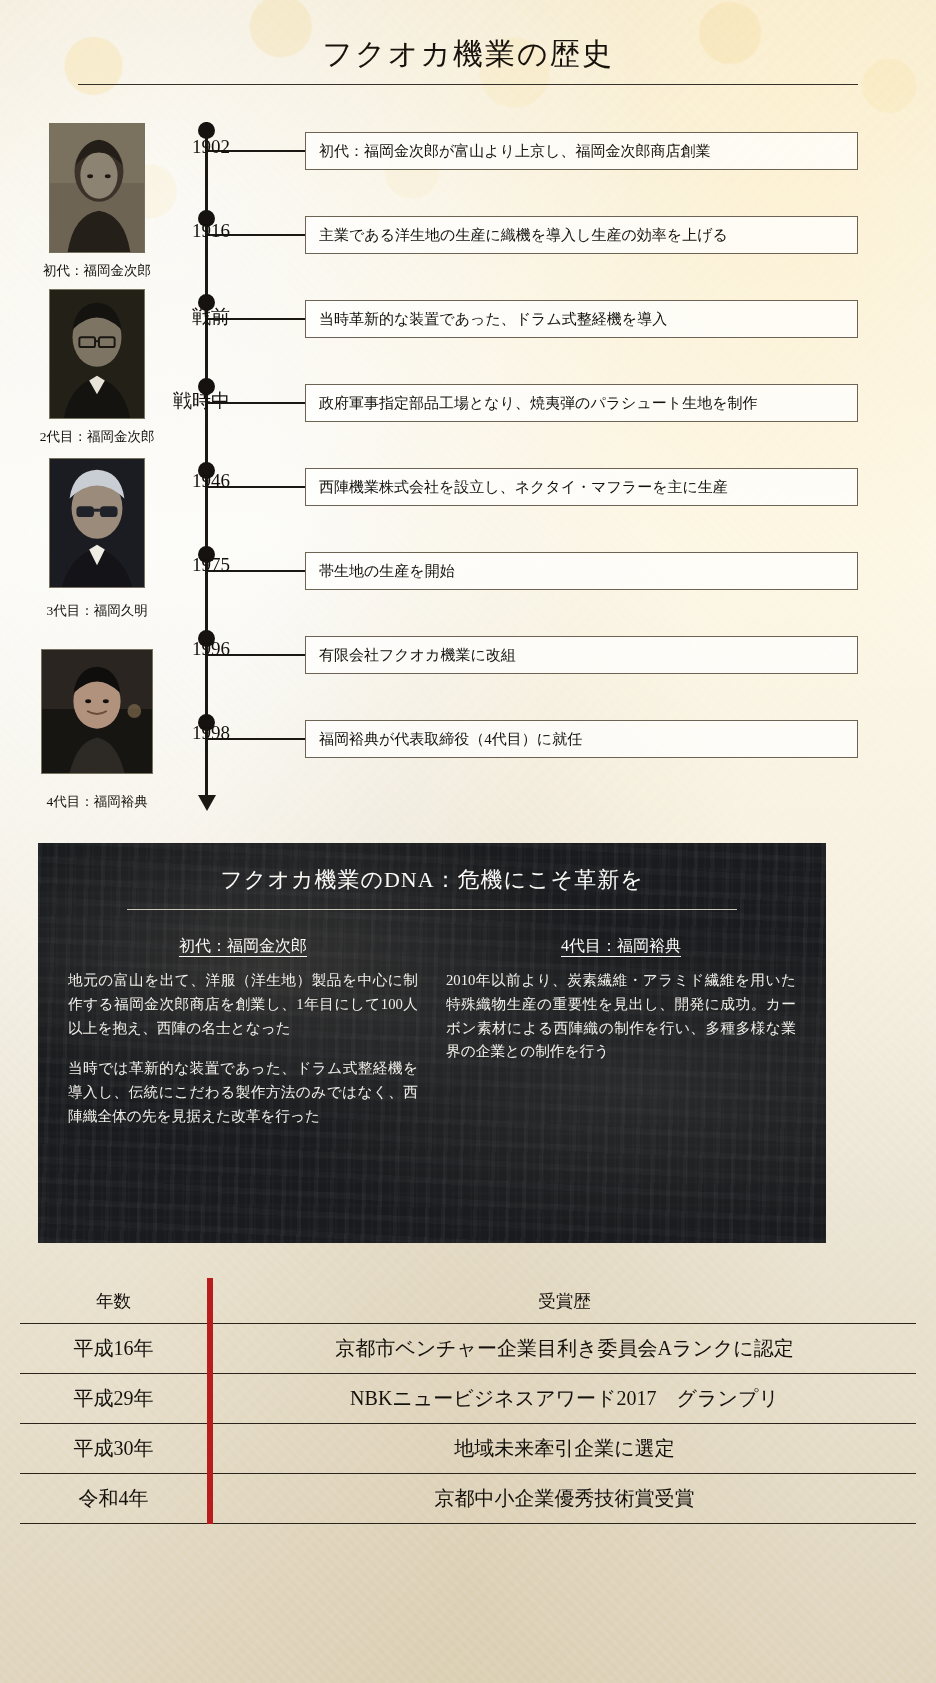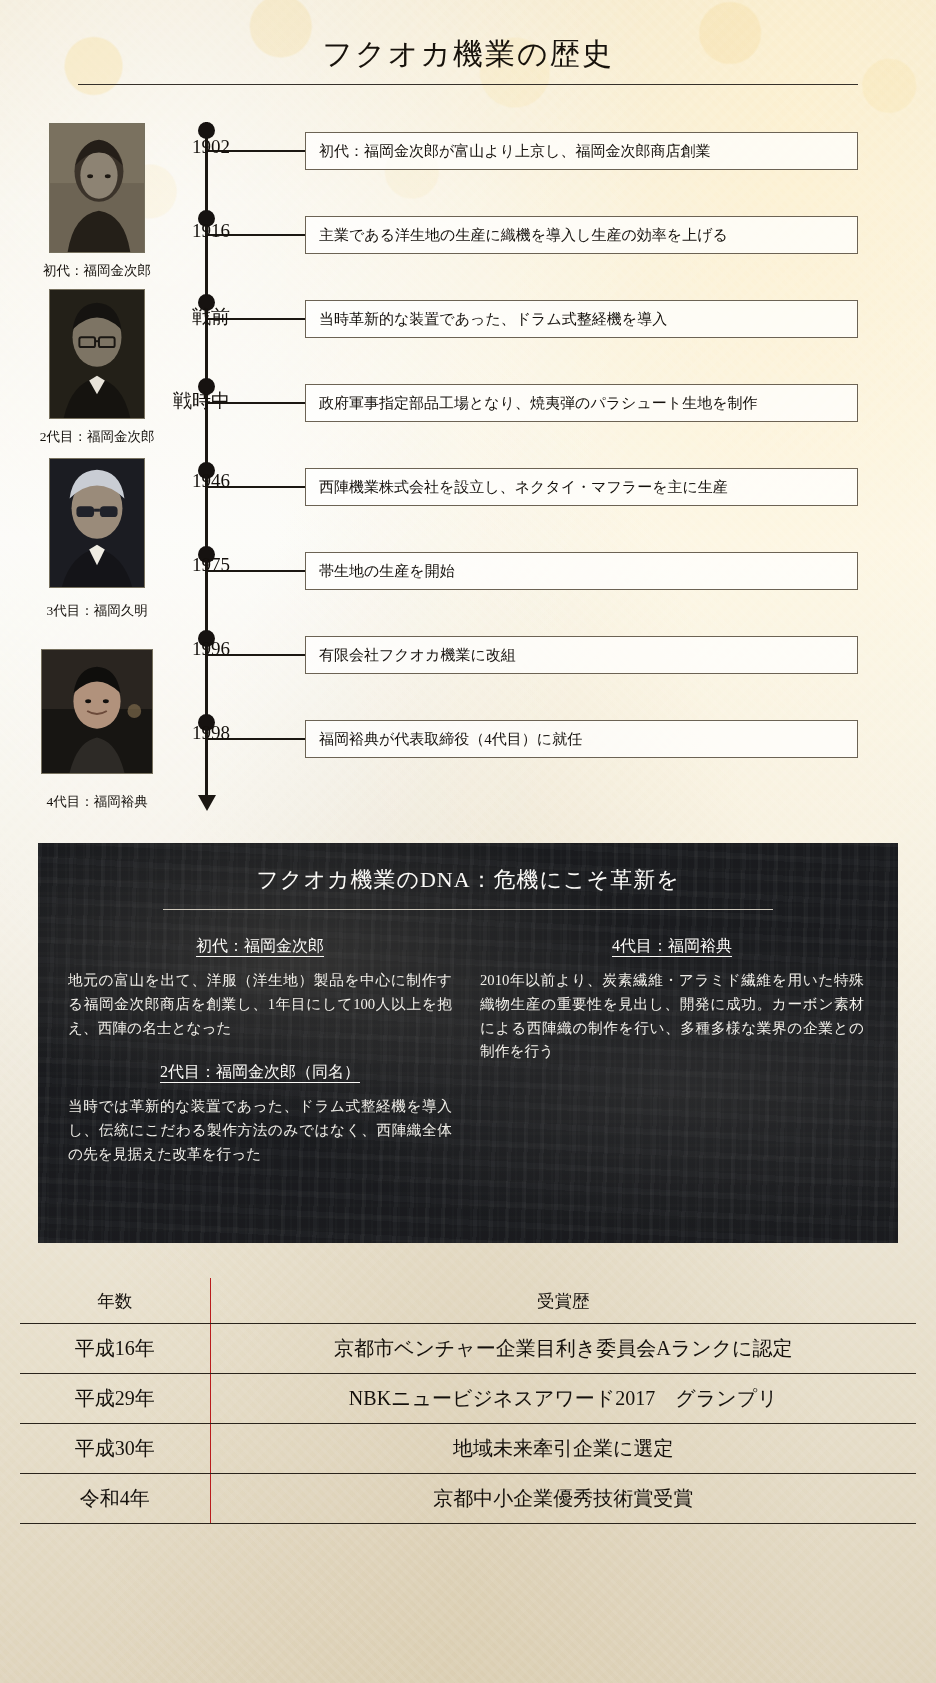--- a/index.html
+++ b/index.html
@@ -86,21 +86,21 @@
     position: absolute; width: 96px; height: 130px;
     border: 1px solid #77715f; background: #6b6256; overflow: hidden;
   }
   .portrait .ph { width: 100%; height: 100%; display: block; }
   .pcap {
     position: absolute; width: 190px; text-align: center; font-size: 13.5px; color: #14100c;
   }
 
   
   .dna {
-    position: absolute; left: 38px; top: 843px; width: 860px; height: 400px;
+    position: absolute; left: 38px; top: 843px; width: 788px; height: 400px;
     overflow: hidden;
     background:
       linear-gradient(180deg, rgba(22,24,28,0.80) 0%, rgba(26,28,32,0.78) 100%),
       repeating-linear-gradient(90deg, rgba(120,120,120,0.20) 0 2px, rgba(40,40,44,0.25) 2px 9px),
       repeating-linear-gradient(0deg, rgba(150,140,120,0.12) 0 3px, rgba(30,30,34,0.2) 3px 12px),
       linear-gradient(180deg, #4a4a48 0%, #2b2b2b 100%);
     color: #f3f1ec;
   }
   .dna-ph {
     position: absolute; inset: 0; opacity: .42;
@@ -125,21 +125,21 @@
 
   
   .awards { position: absolute; left: 20px; top: 1278px; width: 896px; }
   table.awards-table { width: 100%; border-collapse: collapse; }
   table.awards-table th, table.awards-table td {
     border-bottom: 1px solid #2a241c;
     padding: 11px 4px; font-size: 20px; color: #14100c; text-align: center;
   }
   table.awards-table th { font-weight: normal; font-size: 17.5px; padding-bottom: 10px; }
   table.awards-table th.c1, table.awards-table td.c1 {
-    width: 190px; border-right: 1px solid #b91c1c;
+    width: 190px; border-right: 6px solid #b91c1c;
   }
   table.awards-table tr:first-child th { border-bottom: 1px solid #2a241c; }
 </style>
 </head>
 <body>
 
 <div class="tex"></div>
 <div class="tex2"></div>
 
 <div class="title-wrap">
@@ -251,21 +251,20 @@
 
 <div class="dna">
   <div class="dna-ph"></div>
   <div class="dna-inner">
     <div class="dna-title">フクオカ機業のDNA：危機にこそ革新を</div>
     <div class="dna-rule"></div>
     <div class="dna-cols">
       <div class="dna-col">
         <div class="dna-h">初代：福岡金次郎</div>
         <div class="dna-p">地元の富山を出て、洋服（洋生地）製品を中心に制作する福岡金次郎商店を創業し、1年目にして100人以上を抱え、西陣の名士となった</div>
-        <div class="dna-h h2">2代目：福岡金次郎（同名）</div>
         <div class="dna-p">当時では革新的な装置であった、ドラム式整経機を導入し、伝統にこだわる製作方法のみではなく、西陣織全体の先を見据えた改革を行った</div>
       </div>
       <div class="dna-col">
         <div class="dna-h">4代目：福岡裕典</div>
         <div class="dna-p">2010年以前より、炭素繊維・アラミド繊維を用いた特殊織物生産の重要性を見出し、開発に成功。カーボン素材による西陣織の制作を行い、多種多様な業界の企業との制作を行う</div>
       </div>
     </div>
   </div>
 </div>
 

